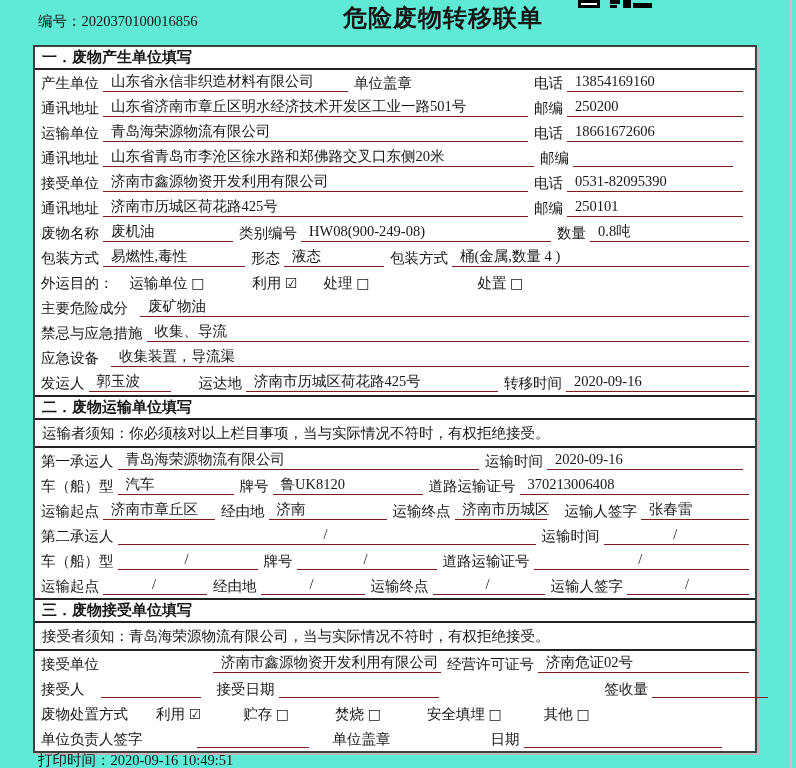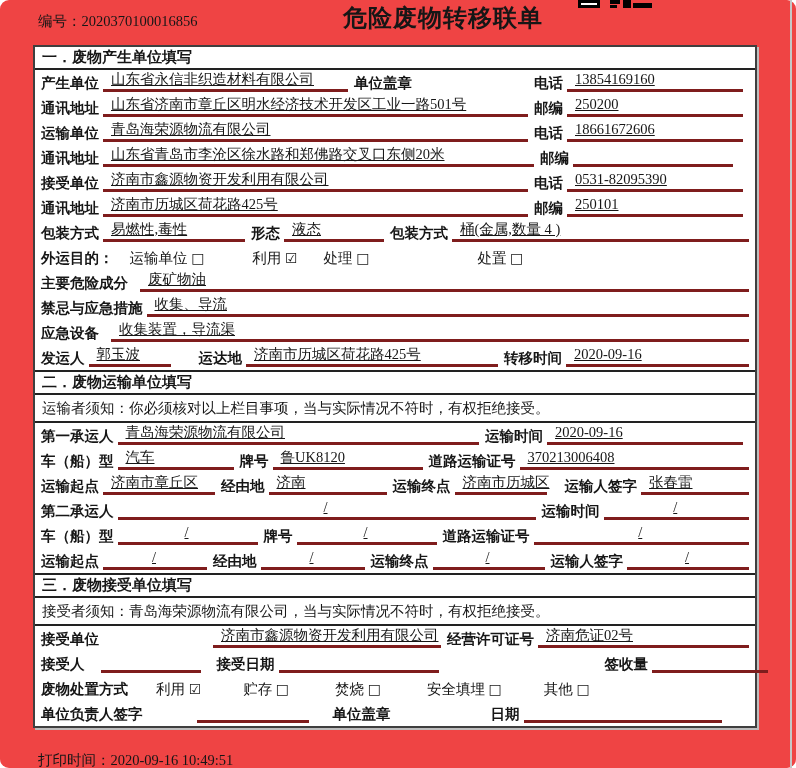--- a/index.html
+++ b/index.html
@@ -1,18 +1,18 @@
 <!DOCTYPE html>
 <html><head>
 <meta charset="utf-8">
 <style>
   * { box-sizing: border-box; margin: 0; padding: 0; }
   html,body { width:796px; height:768px; background:#ffffff; overflow:hidden; }
   body { font-family:"Liberation Serif","DejaVu Serif",serif; color:#161616; }
-  .doc { position:relative; width:796px; height:768px; background:#ef4444;border-radius:9px; }
+  .doc { position:relative; width:796px; height:768px; background:#5eead4; }
 
   
   .page-edge { position:absolute; left:790px; top:0; width:2px; height:768px; background:#c6c6c6; }
 
   
   .serial { position:absolute; left:38px; top:12px; font-size:14.5px; white-space:nowrap; }
   .title  { position:absolute; left:0; top:2px; width:886px; text-align:center; font-size:24px; font-weight:bold; letter-spacing:1px; }
   .qr { position:absolute; left:578px; top:0; width:76px; height:9px; }
   .qr i { position:absolute; background:#000; display:block; }
   .qr .q1 { left:0;  top:0; width:22px; height:8px; background:#fff; border:3px solid #000; }
@@ -20,22 +20,22 @@
   .qr .q3 { left:32px; top:5px; width:7px; height:3px; }
   .qr .q4 { left:45px; top:0; width:8px; height:8px; }
   .qr .q5 { left:55px; top:3px; width:19px; height:5px; }
 
   
   .table { position:absolute; left:33px; top:45px; width:724px; border:2px solid #3f3f3f; background:#fff; box-shadow:2px 2px 0 #bdbdbd; }
   .sec2, .sec3 { border-top:2px solid #222; }
   .sh { height:23px; line-height:21px; font-weight:bold; font-size:15px; padding-left:7px; border-bottom:2px solid #222; }
   .notice { height:28px; line-height:27px; font-size:14.5px; padding-left:7px; border-bottom:2px solid #222; white-space:nowrap; }
   .row { display:flex; align-items:flex-end; height:25px; padding:0 6px 3px 6px; font-size:14.5px; line-height:17px; }
-  .lbl { white-space:nowrap; flex:0 0 auto;font-weight:bold; }
-  .f { border-bottom:3px solid #7f1d1d; white-space:nowrap; padding:0 2px 1px 8px; margin:0 6px 0 4px; flex:0 0 auto; min-height:17px;text-decoration:underline; }
+  .lbl { white-space:nowrap; flex:0 0 auto; }
+  .f { border-bottom:1px solid #7f1d1d; white-space:nowrap; padding:0 2px 1px 8px; margin:0 6px 0 4px; flex:0 0 auto; min-height:17px; }
   .fx { flex:1 1 auto; margin-right:0; }
   .ctr { text-align:center; padding-left:0; }
   .sp { flex:0 0 auto; }
   .spx { flex:1 1 auto; }
   .ck { white-space:nowrap; flex:0 0 auto; }
   .bx { font-family:"DejaVu Sans",sans-serif; font-size:14px; }
 
   .footer { position:absolute; left:38px; top:751px; font-size:14.5px; white-space:nowrap; }
 </style>
 </head>
@@ -95,20 +95,28 @@
         <span class="f" style="width:176px">0531-82095390</span>
       </div>
 
       <div class="row">
         <span class="lbl">通讯地址</span>
         <span class="f fx" style="margin-right:6px">济南市历城区荷花路425号</span>
         <span class="lbl">邮编</span>
         <span class="f" style="width:176px">250101</span>
       </div>
 
+      <div class="row">
+        <span class="lbl">废物名称</span>
+        <span class="f" style="width:130px">废机油</span>
+        <span class="lbl">类别编号</span>
+        <span class="f" style="width:250px">HW08(900-249-08)</span>
+        <span class="lbl">数量</span>
+        <span class="f fx">0.8吨</span>
+      </div>
 
       <div class="row">
         <span class="lbl">包装方式</span>
         <span class="f" style="width:142px">易燃性,毒性</span>
         <span class="lbl">形态</span>
         <span class="f" style="width:100px">液态</span>
         <span class="lbl">包装方式</span>
         <span class="f fx">桶(金属,数量 4 )</span>
       </div>
 

